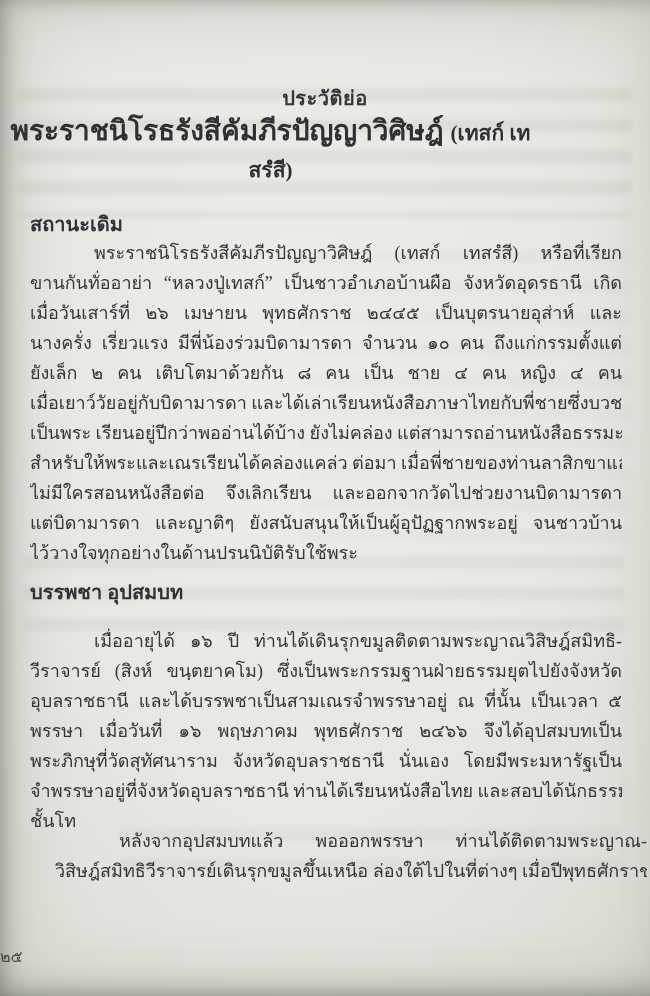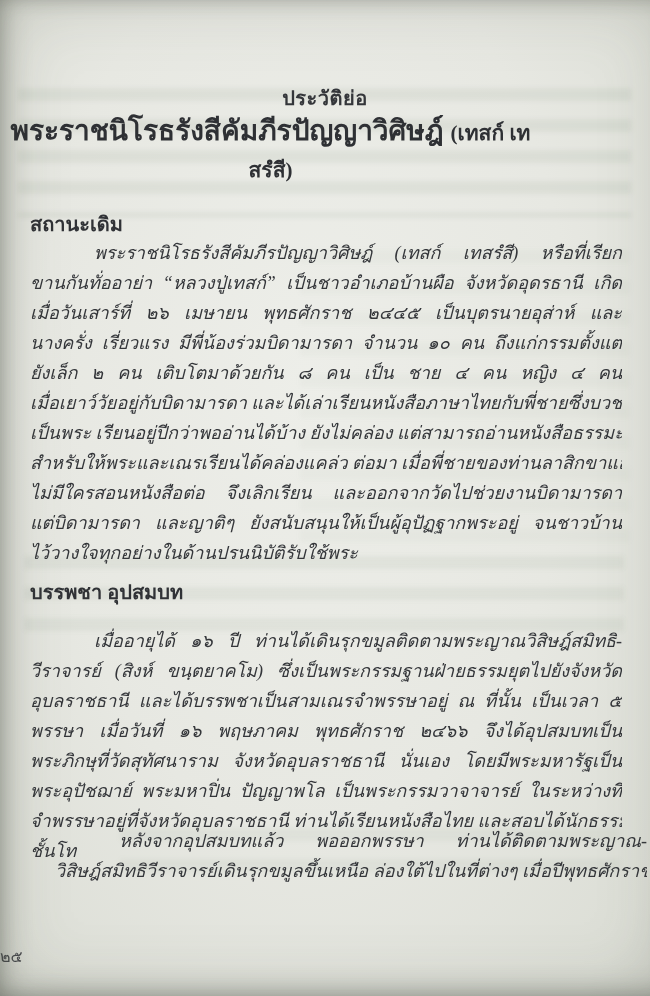--- a/index.html
+++ b/index.html
@@ -83,21 +83,20 @@
   .para-1 { top: 238px; }
   .para-2 { top: 626px; }
   .para-3 { top: 826px; margin-left: 25px; }
   .line {
     height: 30px;
     line-height: 30px;
     overflow: hidden;
     text-align: justify;
     text-align-last: justify;
     white-space: nowrap;
-    font-style: italic;
   }
   .line.first { text-indent: 64px; }
   .line.last  { text-align-last: left; white-space: normal; }
   .page-number {
     position: absolute;
     top: 944px;
     left: 0;
     width: 650px;
     font-size: 16px;
     color: #4a4c50;
@@ -136,21 +135,20 @@
   </div>
 
   <div class="section-heading heading-2">บรรพชา อุปสมบท</div>
 
   <div class="para para-2">
     <div class="line first">เมื่ออายุได้ ๑๖ ปี ท่านได้เดินรุกขมูลติดตามพระญาณวิสิษฎ์สมิทธิ-</div>
     <div class="line">วีราจารย์ (สิงห์  ขนฺตยาคโม) ซึ่งเป็นพระกรรมฐานฝ่ายธรรมยุตไปยังจังหวัด</div>
     <div class="line">อุบลราชธานี และได้บรรพชาเป็นสามเณรจำพรรษาอยู่ ณ ที่นั้น เป็นเวลา ๕</div>
     <div class="line">พรรษา เมื่อวันที่ ๑๖ พฤษภาคม พุทธศักราช ๒๔๖๖ จึงได้อุปสมบทเป็น</div>
     <div class="line">พระภิกษุที่วัดสุทัศนาราม จังหวัดอุบลราชธานี นั่นเอง โดยมีพระมหารัฐเป็น</div>
-    <div class="line">พระอุปัชฌาย์ พระมหาปิ่น ปัญญาพโล เป็นพระกรรมวาจาจารย์ ในระหว่างที่</div>
     <div class="line">จำพรรษาอยู่ที่จังหวัดอุบลราชธานี ท่านได้เรียนหนังสือไทย และสอบได้นักธรรม</div>
     <div class="line last">ชั้นโท</div>
   </div>
 
   <div class="para para-3">
     <div class="line first">หลังจากอุปสมบทแล้ว พอออกพรรษา ท่านได้ติดตามพระญาณ-</div>
     <div class="line">วิสิษฎ์สมิทธิวีราจารย์เดินรุกขมูลขึ้นเหนือ ล่องใต้ไปในที่ต่างๆ เมื่อปีพุทธศักราช</div>
   </div>
 
   <div class="page-number">๒๕</div>

